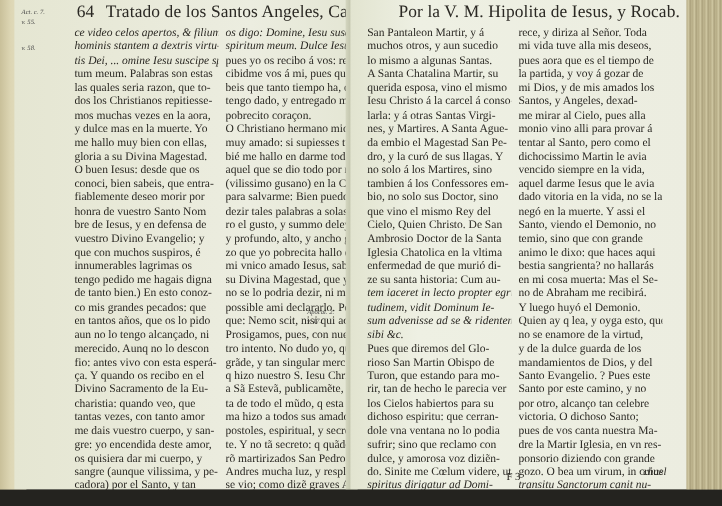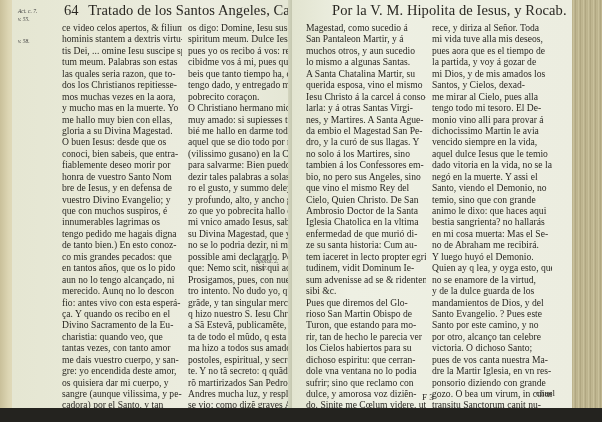--- a/index.html
+++ b/index.html
@@ -15,21 +15,21 @@
   .header { position:absolute; top:2px; font-size:14.5px; white-space:nowrap; letter-spacing:0.1px; }
   .left .header { left:52px; }
   .right .header { left:40px; }
   .pnum { margin-right:6px; }
   .col { position:absolute; top:22px; font-size:9.6px; line-height:11.45px; width:120px; white-space:nowrap; overflow:hidden; }
   .col div { height:11.45px; }
   .left .c1 { left:50px; }
   .left .c2 { left:176px; }
   .right .c1 { left:14px; }
   .right .c2 { left:140px; }
-  .it { }
+  .it { font-style:italic; }
   .margin { position:absolute; font-size:5.5px; line-height:7px; color:#444; font-style:italic; white-space:nowrap; }
   .sig { position:absolute; font-size:9px; }
 </style>
 </head>
 <body>
 
 <div class="book">
   <div class="edge-left"></div>
 
   <div class="page left">
@@ -43,21 +43,21 @@
     <div class="margin" style="left:244px;top:258px;">Apocal. 2.</div>
     <div class="margin" style="left:244px;top:265px;">v. 17.</div>
     <div class="col c1" id="lc1">
         <div class="it">ce video celos apertos, &amp; filium</div>
         <div class="it">hominis stantem a dextris virtu-</div>
         <div class="it">tis Dei, ... omine Iesu suscipe spiri-</div>
         <div>tum meum. Palabras son estas</div>
         <div>las quales seria razon, que to-</div>
         <div>dos los Christianos repitiesse-</div>
         <div>mos muchas vezes en la aora,</div>
-        <div>y mucho mas en la muerte. Yo</div>
+        <div>y dulce mas en la muerte. Yo</div>
         <div>me hallo muy bien con ellas,</div>
         <div>gloria a su Divina Magestad.</div>
         <div>   O buen Iesus: desde que os</div>
         <div>conoci, bien sabeis, que entra-</div>
         <div>fiablemente deseo morir por</div>
         <div>honra de vuestro Santo Nom</div>
         <div>bre de Iesus, y en defensa de</div>
         <div>vuestro Divino Evangelio; y</div>
         <div>que con muchos suspiros, é</div>
         <div>innumerables lagrimas os</div>
@@ -119,34 +119,33 @@
   </div>
 
   <div class="gutter"></div>
 
   <div class="page right">
     <div class="header">
       <span>Por la V. M. Hipolita de Iesus, y Rocab.</span>
       <span class="pnum" style="margin-left:10px;">65</span>
     </div>
     <div class="col c1" id="rc1">
-        <div>Magestad, como sucedio á</div>
         <div>San Pantaleon Martir, y á</div>
         <div>muchos otros, y aun sucedio</div>
         <div>lo mismo a algunas Santas.</div>
         <div>A Santa Chatalina Martir, su</div>
         <div>querida esposa, vino el mismo</div>
         <div>Iesu Christo á la carcel á conso-</div>
         <div>larla: y á otras Santas Virgi-</div>
         <div>nes, y Martires. A Santa Ague-</div>
         <div>da embio el Magestad San Pe-</div>
         <div>dro, y la curó de sus llagas. Y</div>
         <div>no solo á los Martires, sino</div>
         <div>tambien á los Confessores em-</div>
-        <div>bio, no pero sus Angeles, sino</div>
+        <div>bio, no solo sus Doctor, sino</div>
         <div>que vino el mismo Rey del</div>
         <div>Cielo, Quien Christo. De San</div>
         <div>Ambrosio Doctor de la Santa</div>
         <div>Iglesia Chatolica en la vltima</div>
         <div>enfermedad de que murió di-</div>
         <div>ze su santa historia: Cum au-</div>
         <div class="it">tem iaceret in lecto propter egri-</div>
         <div class="it">tudinem, vidit Dominum Ie-</div>
         <div class="it">sum advenisse ad se &amp; ridentem</div>
         <div class="it">sibi &amp;c.</div>
@@ -161,27 +160,27 @@
         <div>dulce, y amorosa voz diziẽn-</div>
         <div>do. Sinite me Cœlum videre, ut</div>
         <div class="it">spiritus dirigatur ad Domi-</div>
       </div>
     <div class="col c2" id="rc2">
         <div>rece, y diriza al Señor. Toda</div>
         <div>mi vida tuve alla mis deseos,</div>
         <div>pues aora que es el tiempo de</div>
         <div>la partida, y voy á gozar de</div>
         <div>mi Dios, y de mis amados los</div>
-        <div>Santos, y Cielos, dexad-</div>
+        <div>Santos, y Angeles, dexad-</div>
         <div>me mirar al Cielo, pues alla</div>
-        <div>tengo todo mi tesoro. El De-</div>
         <div>monio vino alli para provar á</div>
+        <div>tentar al Santo, pero como el</div>
         <div>dichocissimo Martin le avia</div>
         <div>vencido siempre en la vida,</div>
-        <div>aquel dulce Iesus que le temio</div>
+        <div>aquel darme Iesus que le avia</div>
         <div>dado vitoria en la vida, no se la</div>
         <div>negó en la muerte. Y assi el</div>
         <div>Santo, viendo el Demonio, no</div>
         <div>temio, sino que con grande</div>
         <div>animo le dixo: que haces aqui</div>
         <div>bestia sangrienta? no hallarás</div>
         <div>en mi cosa muerta: Mas el Se-</div>
         <div>no de Abraham me recibirá.</div>
         <div>Y luego huyó el Demonio.</div>
         <div>Quien ay q lea, y oyga esto, que</div>

